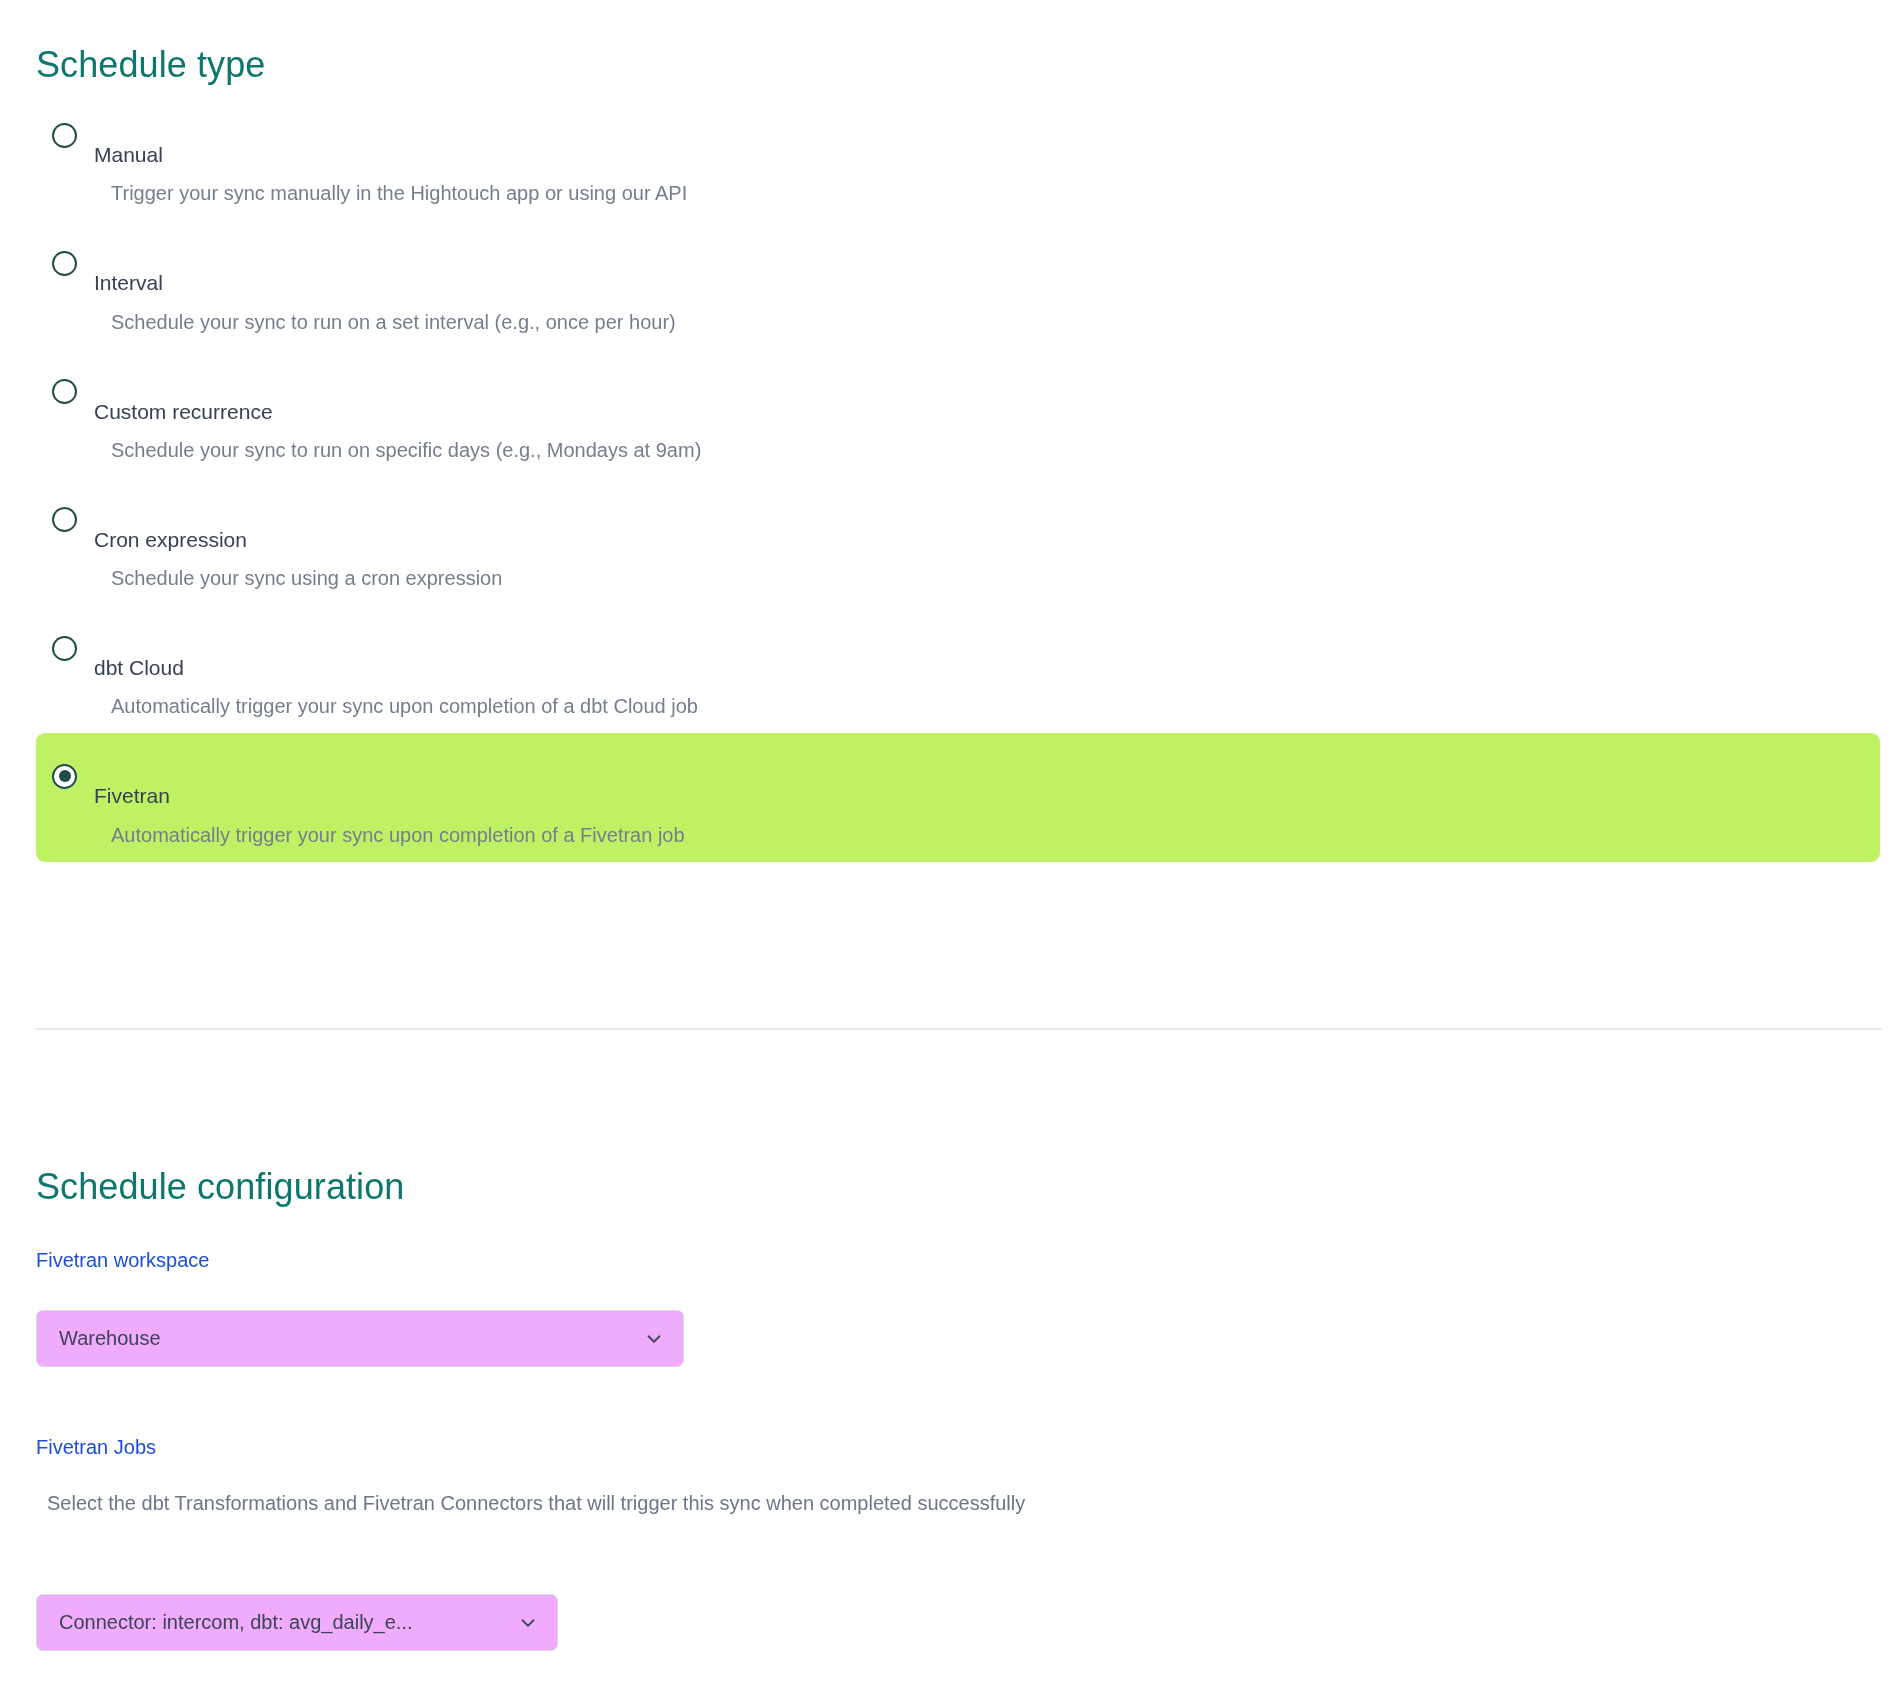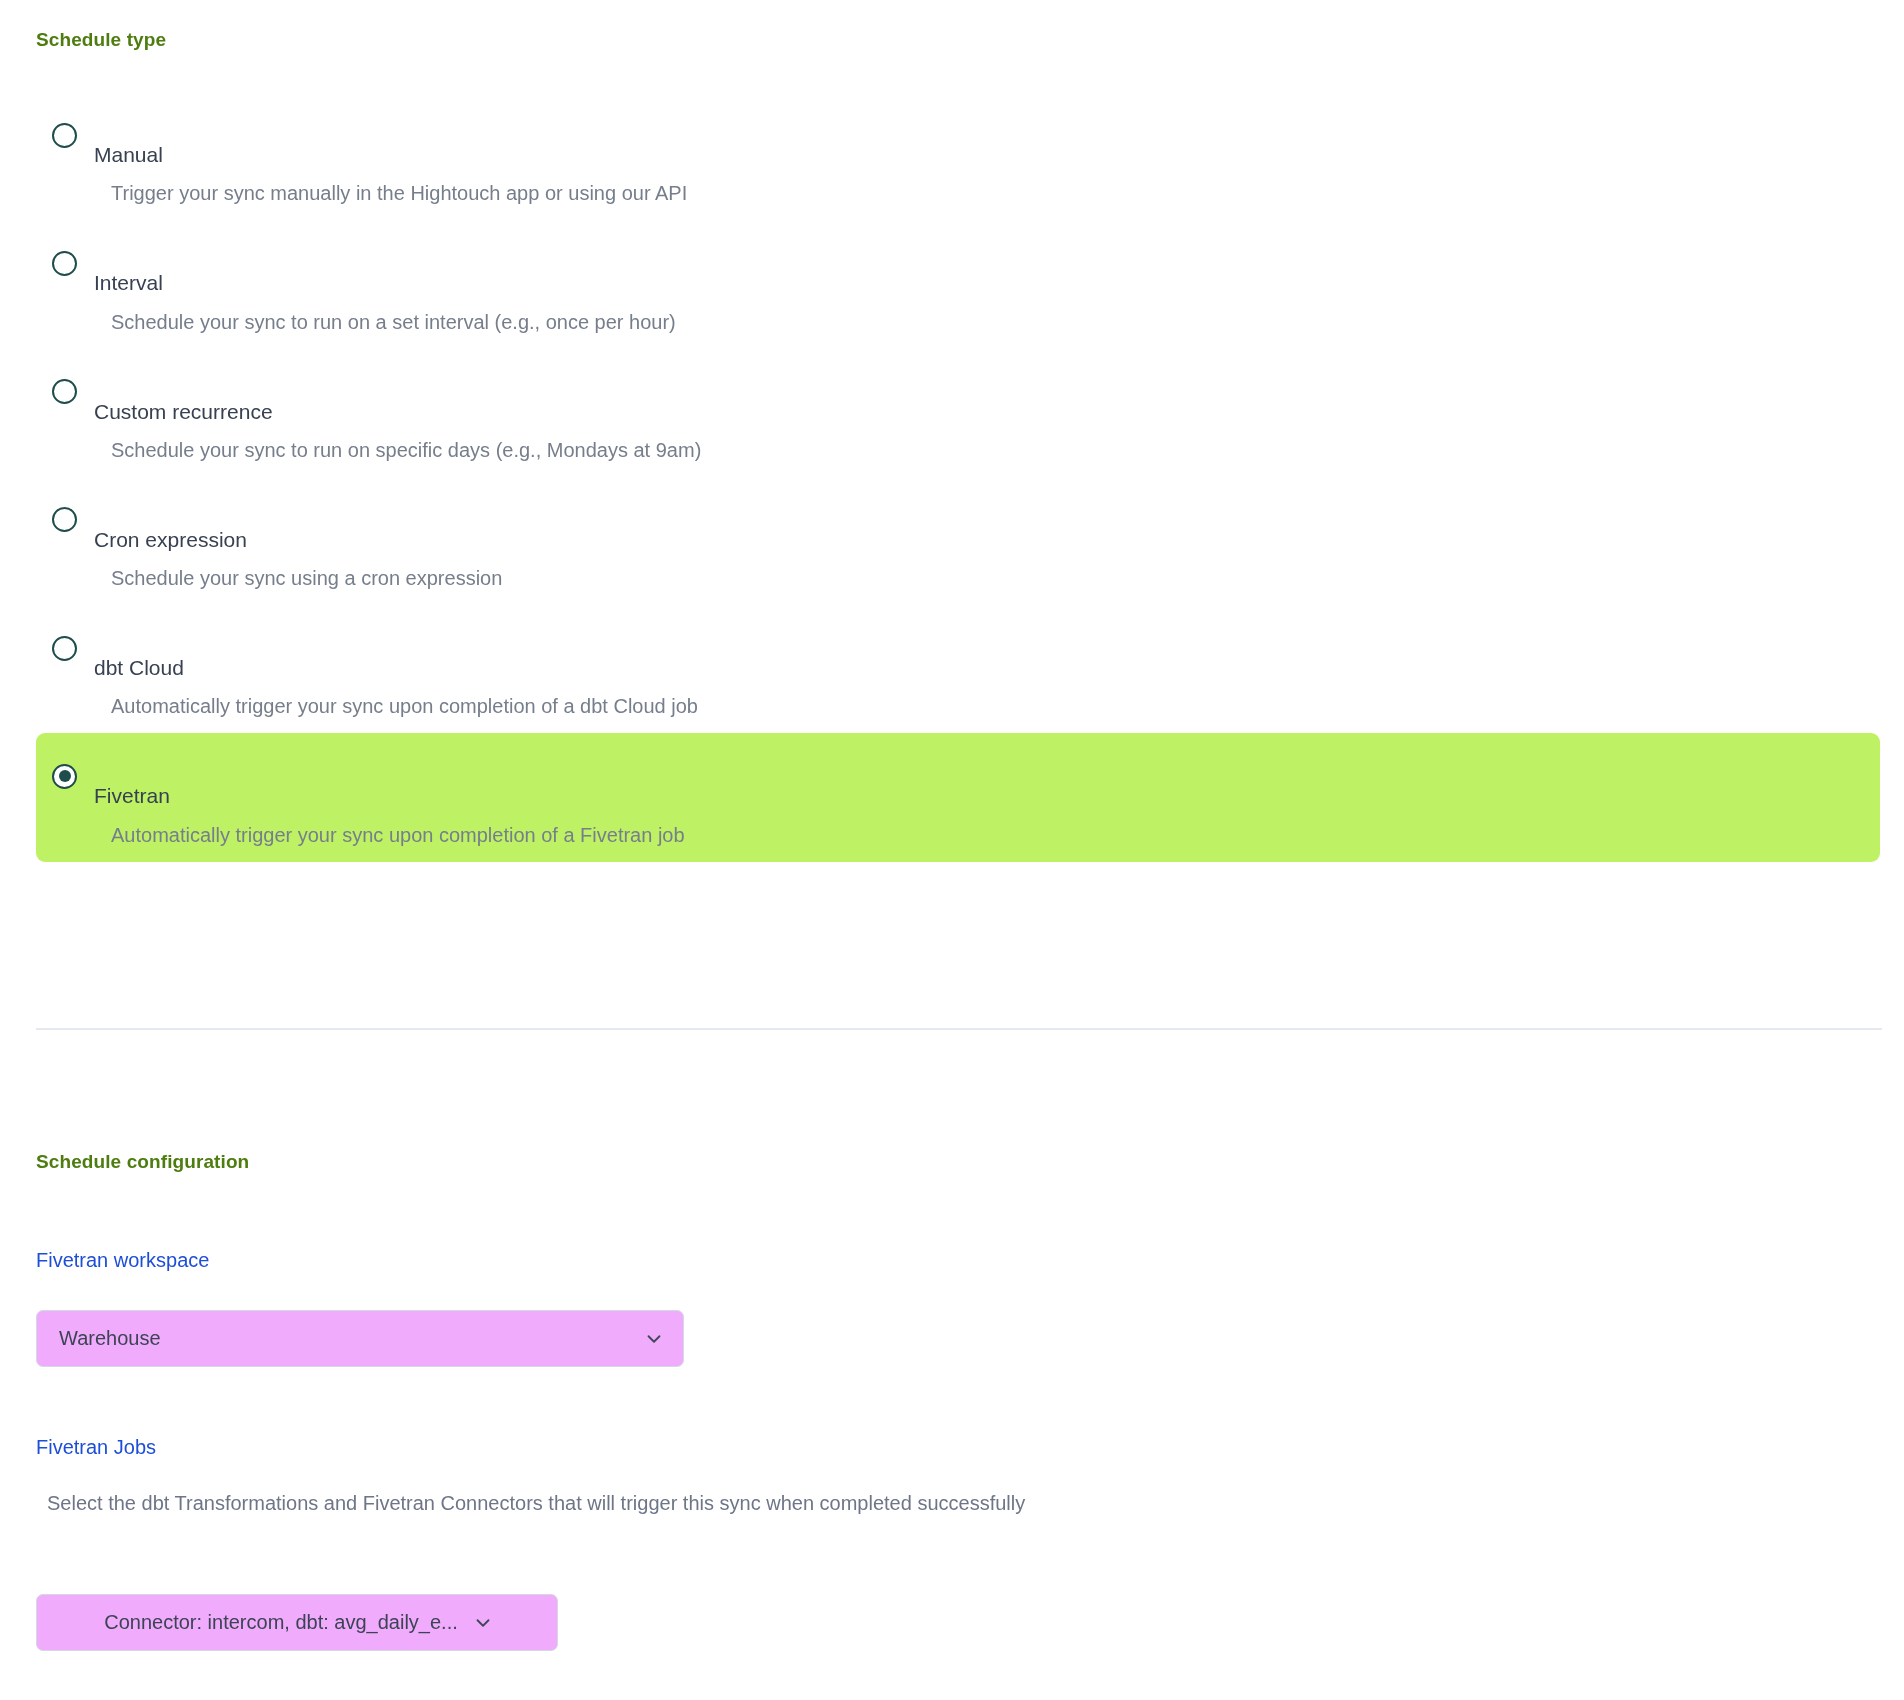--- a/index.html
+++ b/index.html
@@ -19,23 +19,23 @@
 
   .page {
     width: 1904px;
     height: 1700px;
     position: relative;
     padding: 0;
   }
 
   
   .section-heading {
-    font-size: 19px;
-    font-weight: 700;
-    color: #4d7c0f;
+    font-size: 36px;
+    font-weight: 400;
+    color: #0f766e;
     letter-spacing: 0.1px;
     line-height: 1.2;
   }
 
   #schedule-type-heading {
     position: absolute;
     left: 36px;
     top: 13px;
   }
 
@@ -177,21 +177,20 @@
     font-size: 20px;
     color: #6d7587;
     line-height: 1.9;
   }
 
   #fivetran-jobs-select {
     left: 36px;
     top: 1594px;
     width: 522px;
     height: 57px;
-    justify-content: center;
   }
 </style>
 </head>
 <body>
 
 <div class="page">
 
   <h2 class="section-heading" id="schedule-type-heading">Schedule type</h2>
 
   <div class="radio-list">

